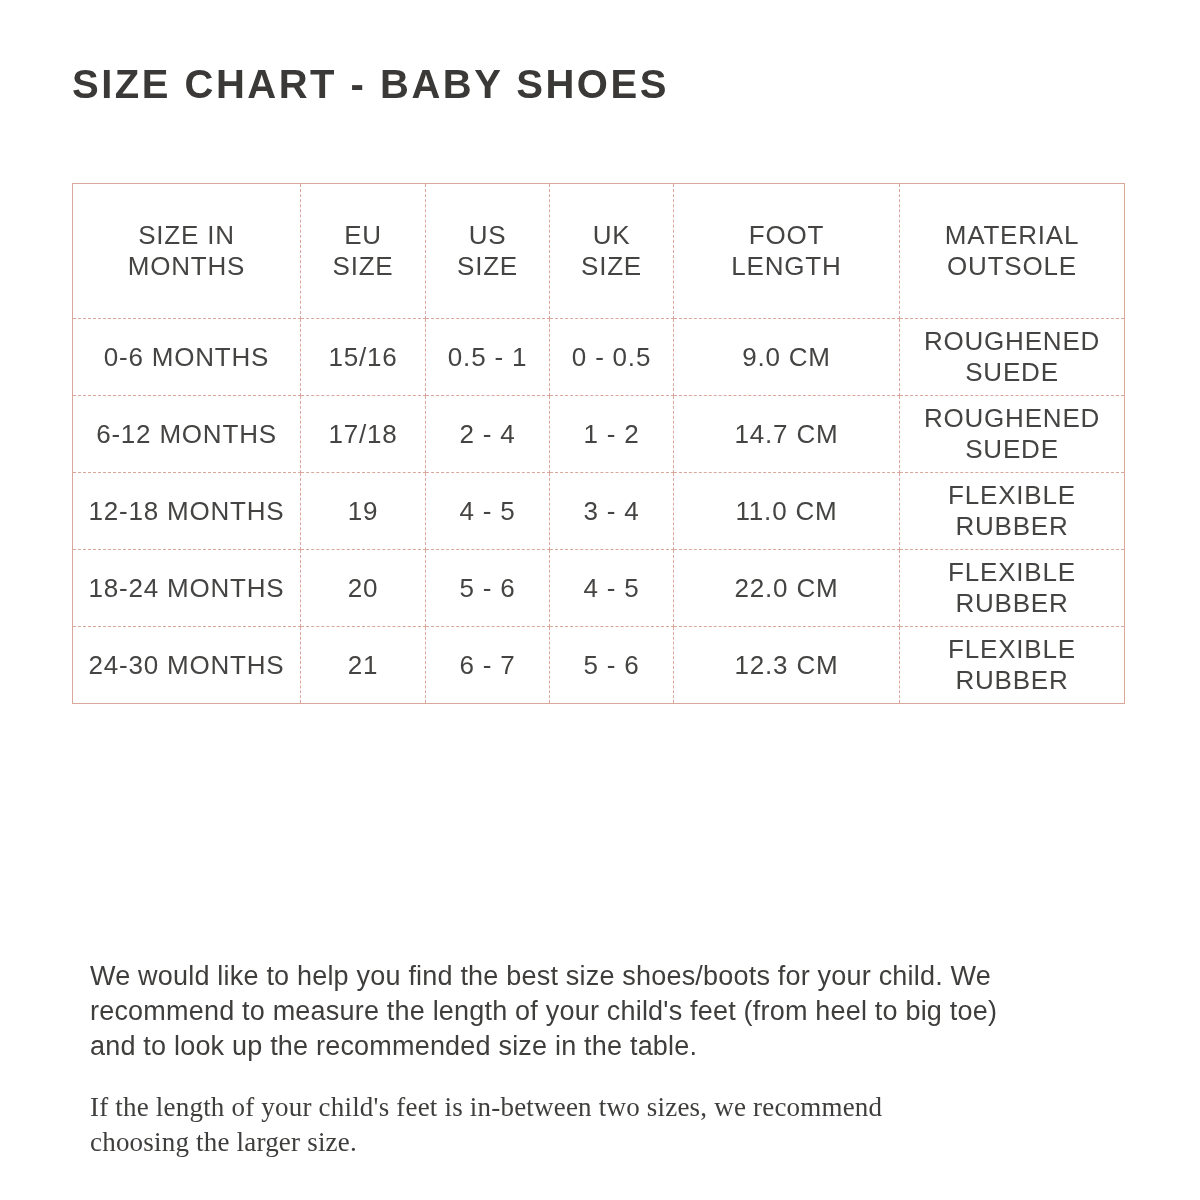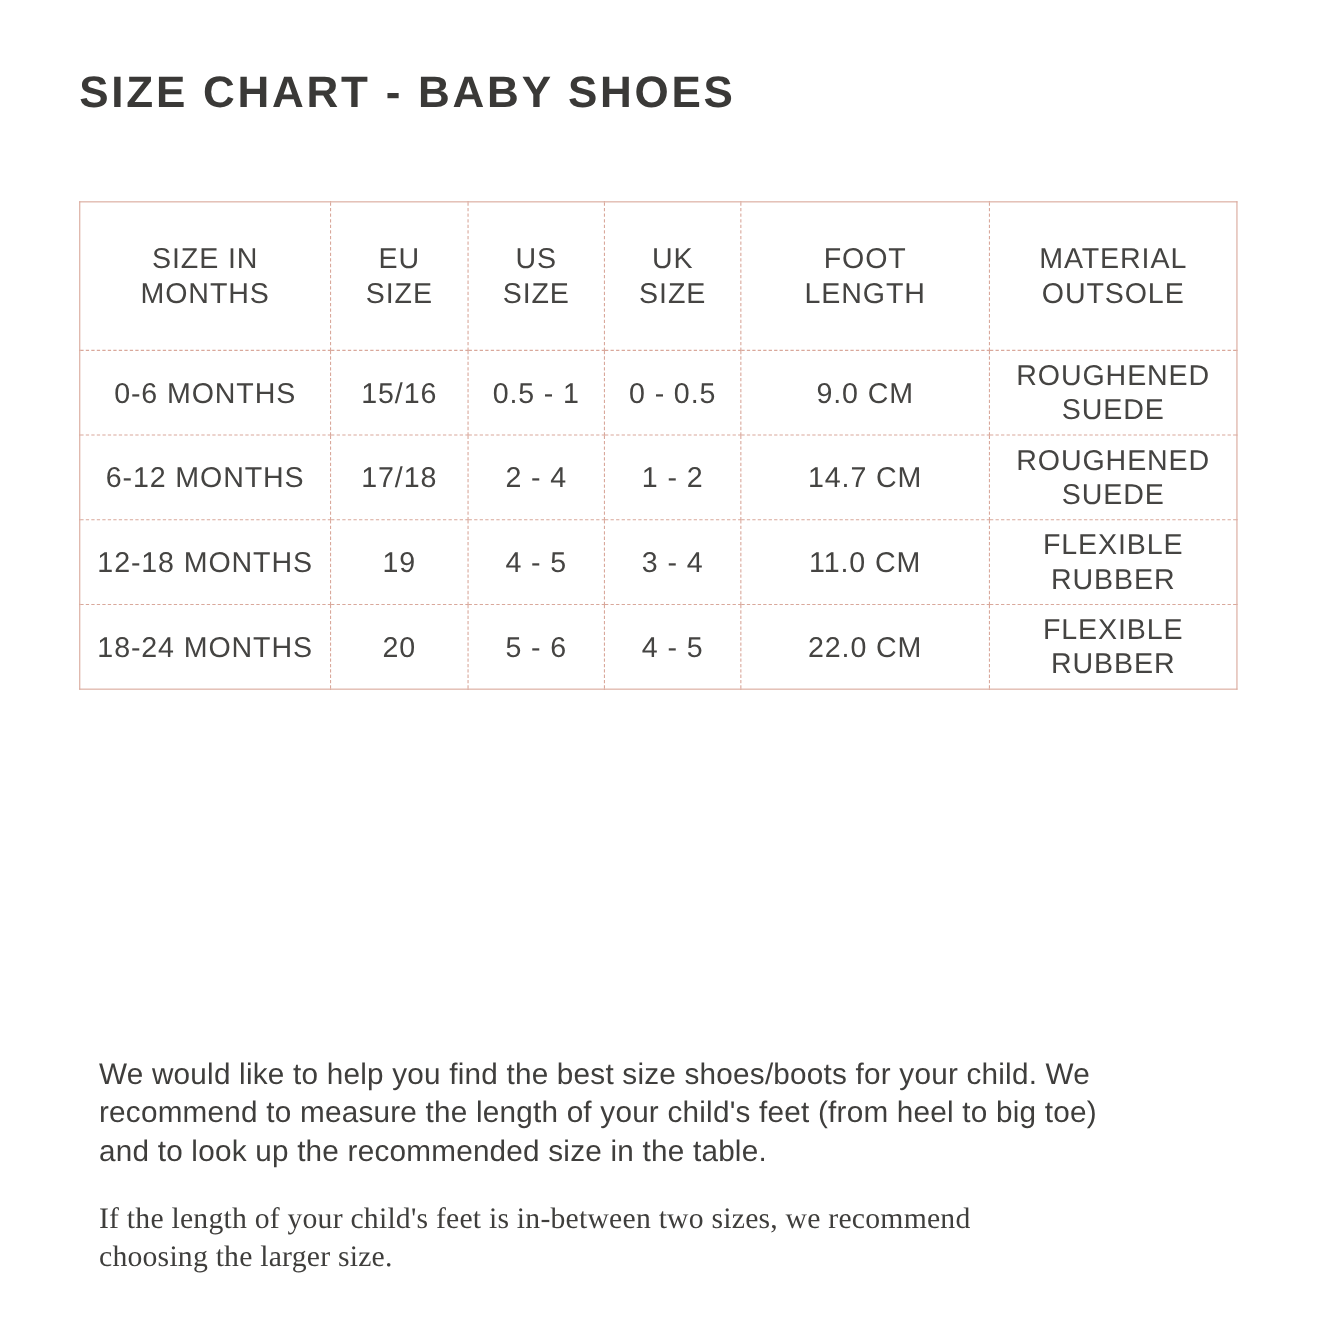--- a/index.html
+++ b/index.html
@@ -131,20 +131,29 @@
       </tr>
       <tr>
         <td>18-24 MONTHS</td>
         <td>20</td>
         <td>5 - 6</td>
         <td>4 - 5</td>
         <td>22.0 CM</td>
         <td>FLEXIBLE
 RUBBER</td>
       </tr>
+      <tr>
+        <td>24-30 MONTHS</td>
+        <td>21</td>
+        <td>6 - 7</td>
+        <td>5 - 6</td>
+        <td>12.3 CM</td>
+        <td>FLEXIBLE
+RUBBER</td>
+      </tr>
     </tbody>
   </table>
 
   <p class="note note-1">We would like to help you find the best size shoes/boots for your child. We
 recommend to measure the length of your child's feet (from heel to big toe)
 and to look up the recommended size in the table.</p>
 
   <p class="note note-2">If the length of your child's feet is in-between two sizes, we recommend
 choosing the larger size.</p>
 

